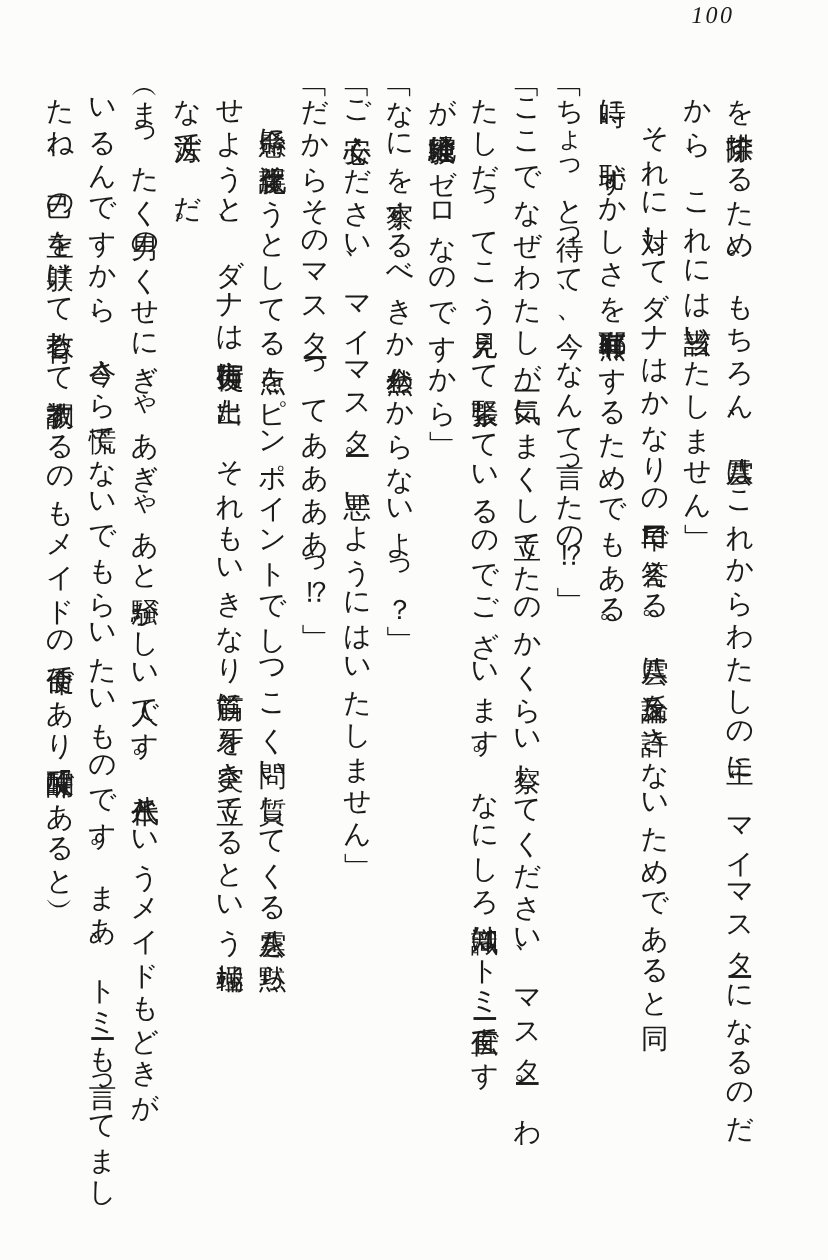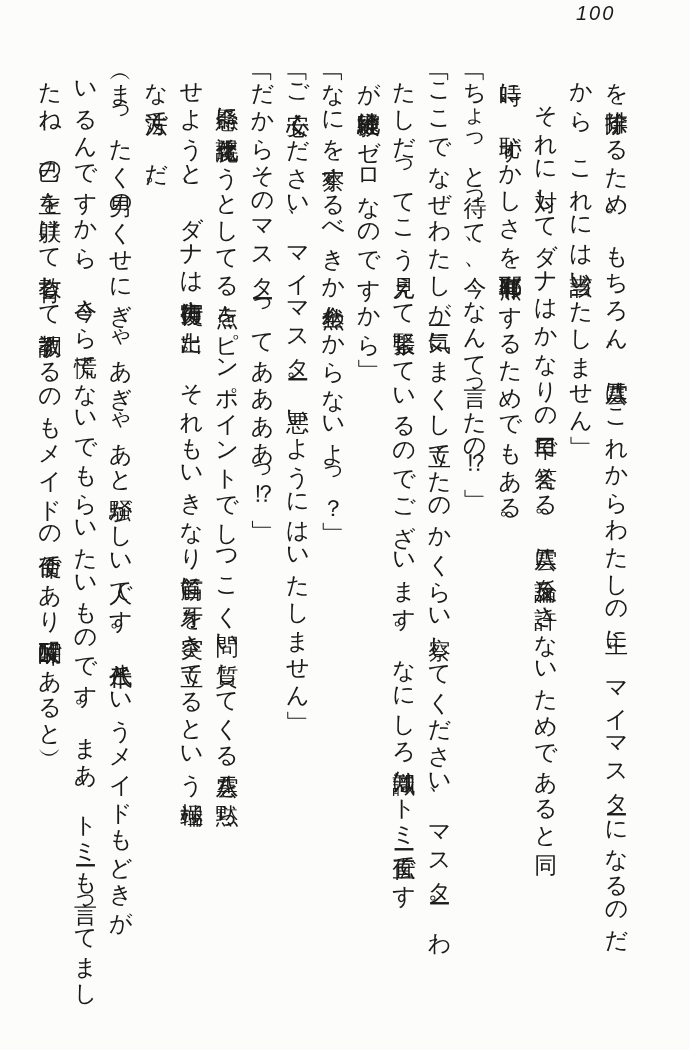--- a/index.html
+++ b/index.html
@@ -5,21 +5,21 @@
   html, body {
     margin: 0;
     padding: 0;
   }
   .page {
     position: relative;
     width: 690px;
     height: 1050px;
     background: var(--bg, #fcfcfa);
     overflow: hidden;
-    font-family: Liberation Sans, sans-serif;
+    font-family: Liberation Serif, serif;
     color: var(--ink, #1b1b1b);
   }
   .page-number {
     position: absolute;
     top: 2px;
     left: 576px;
     font-size: 20px;
     font-style: italic;
     letter-spacing: 2px;
     color: var(--ink, #1b1b1b);

